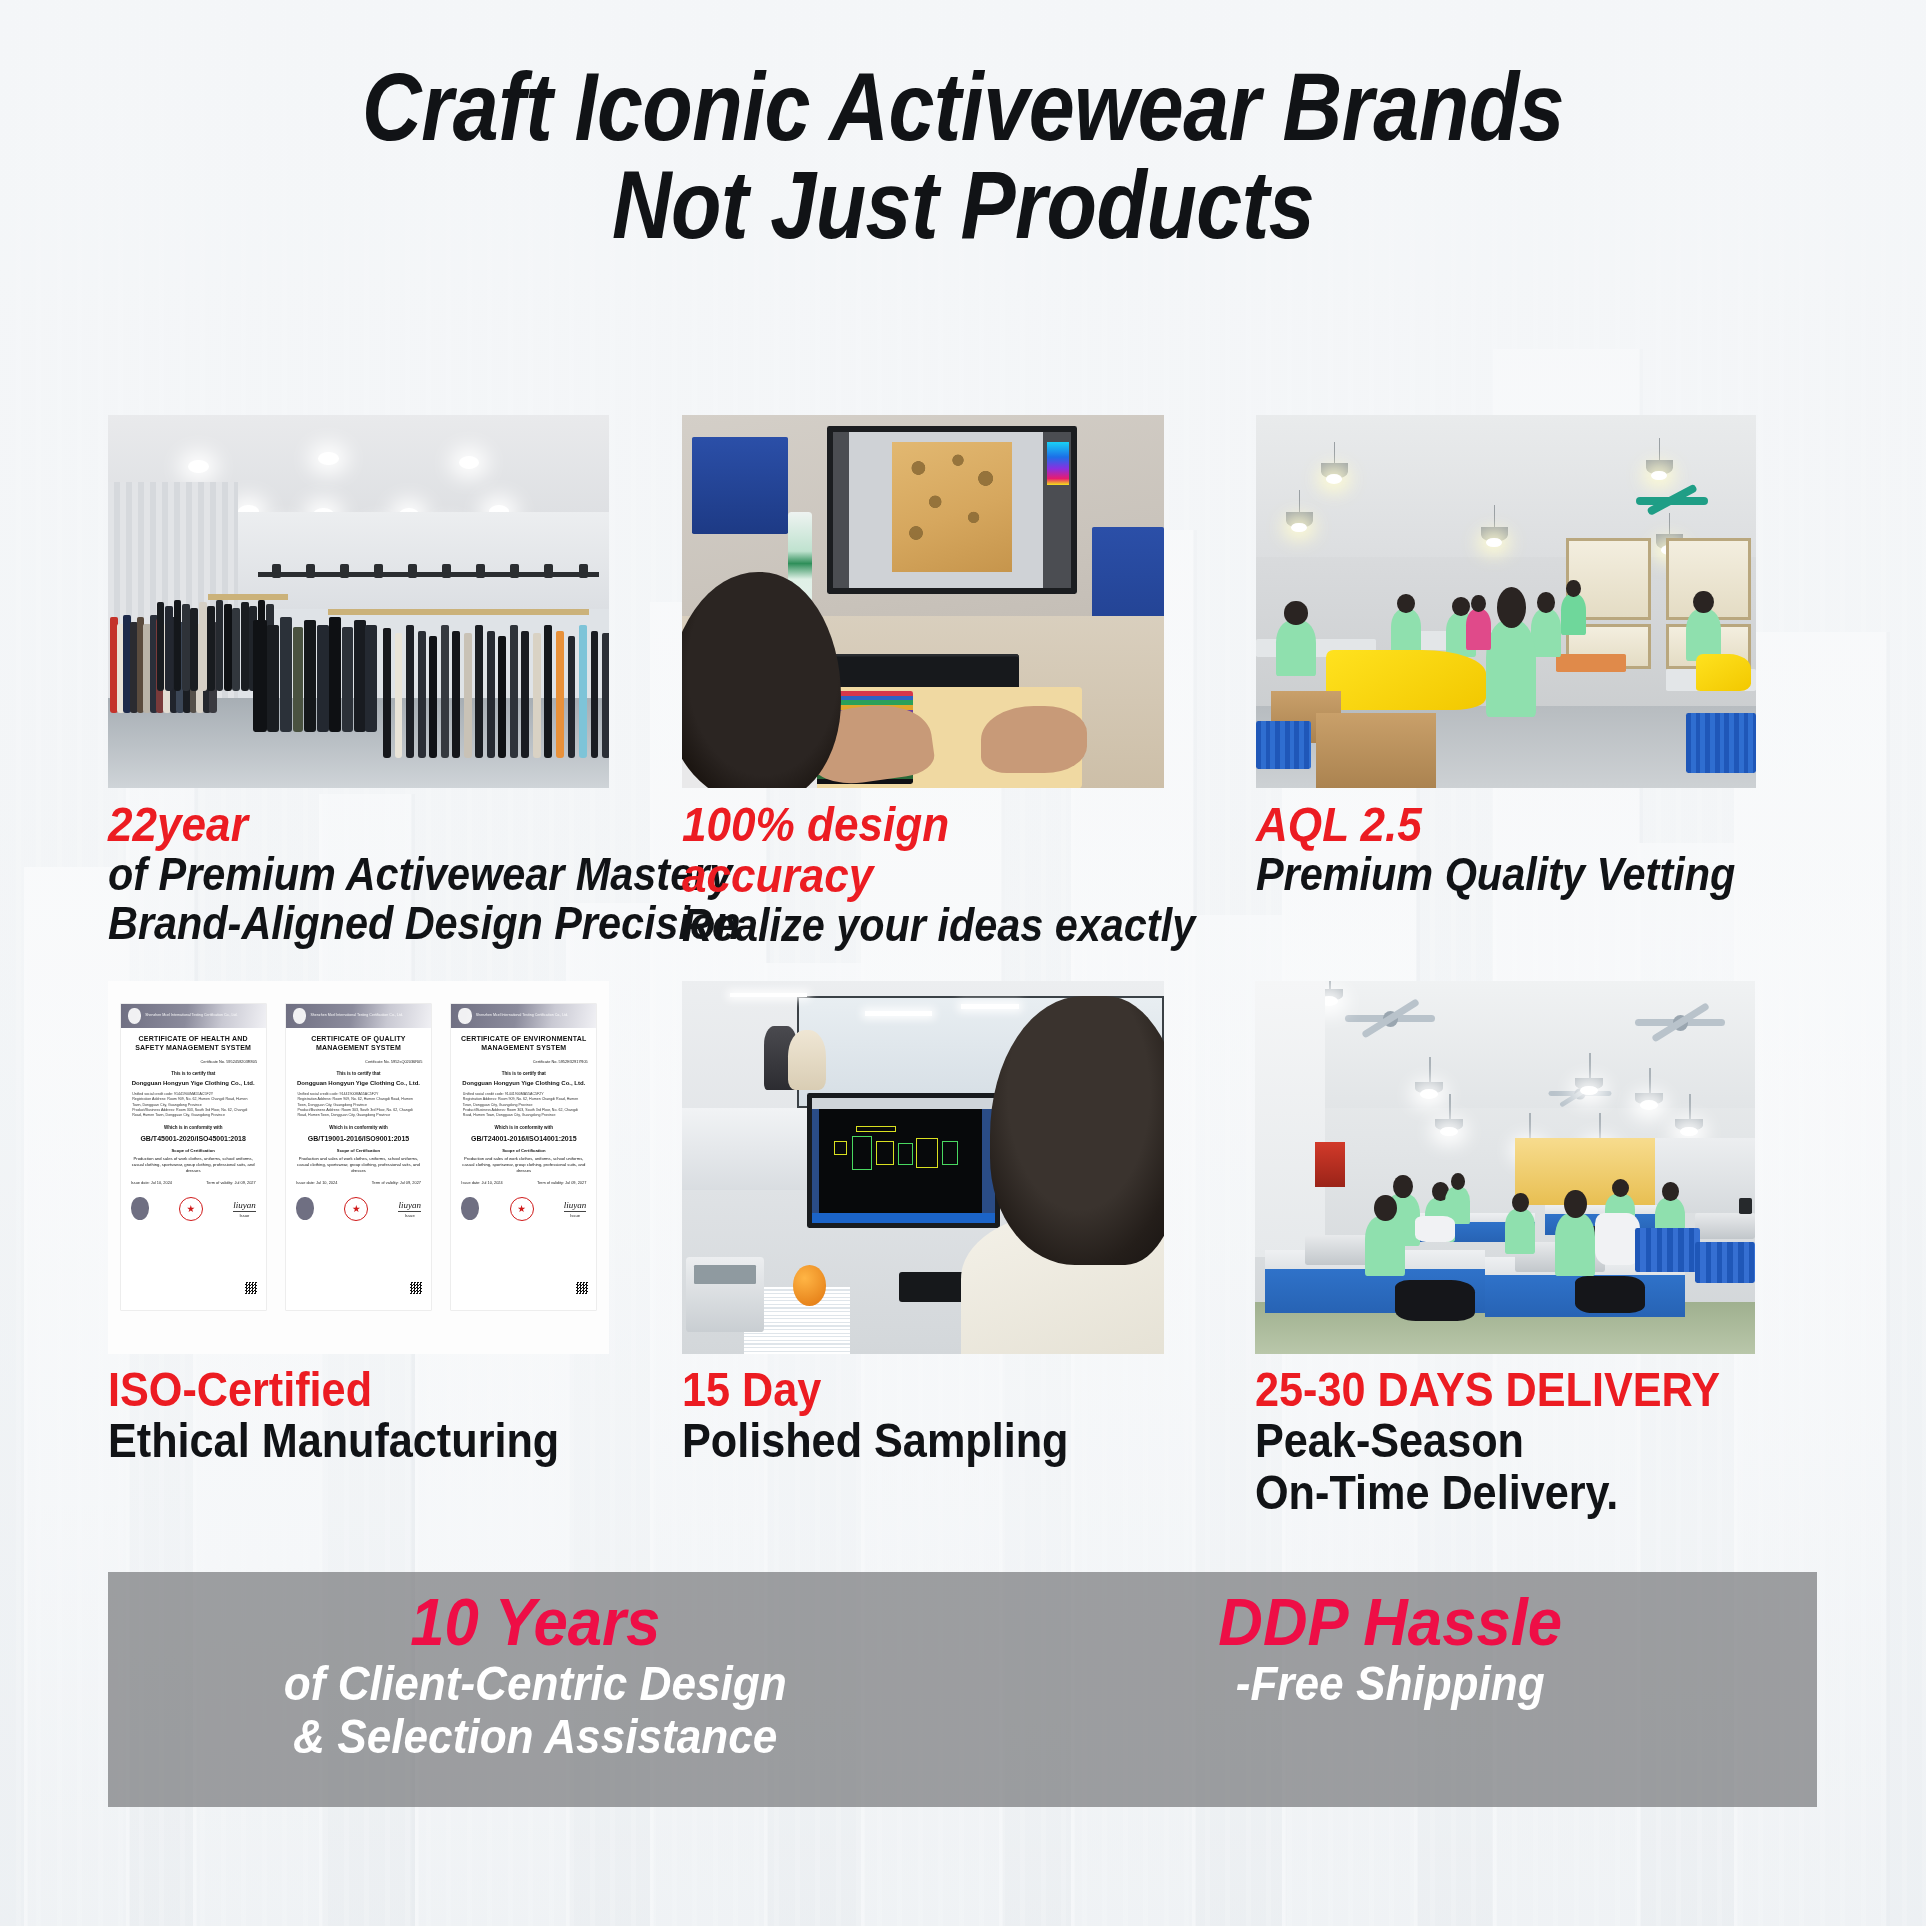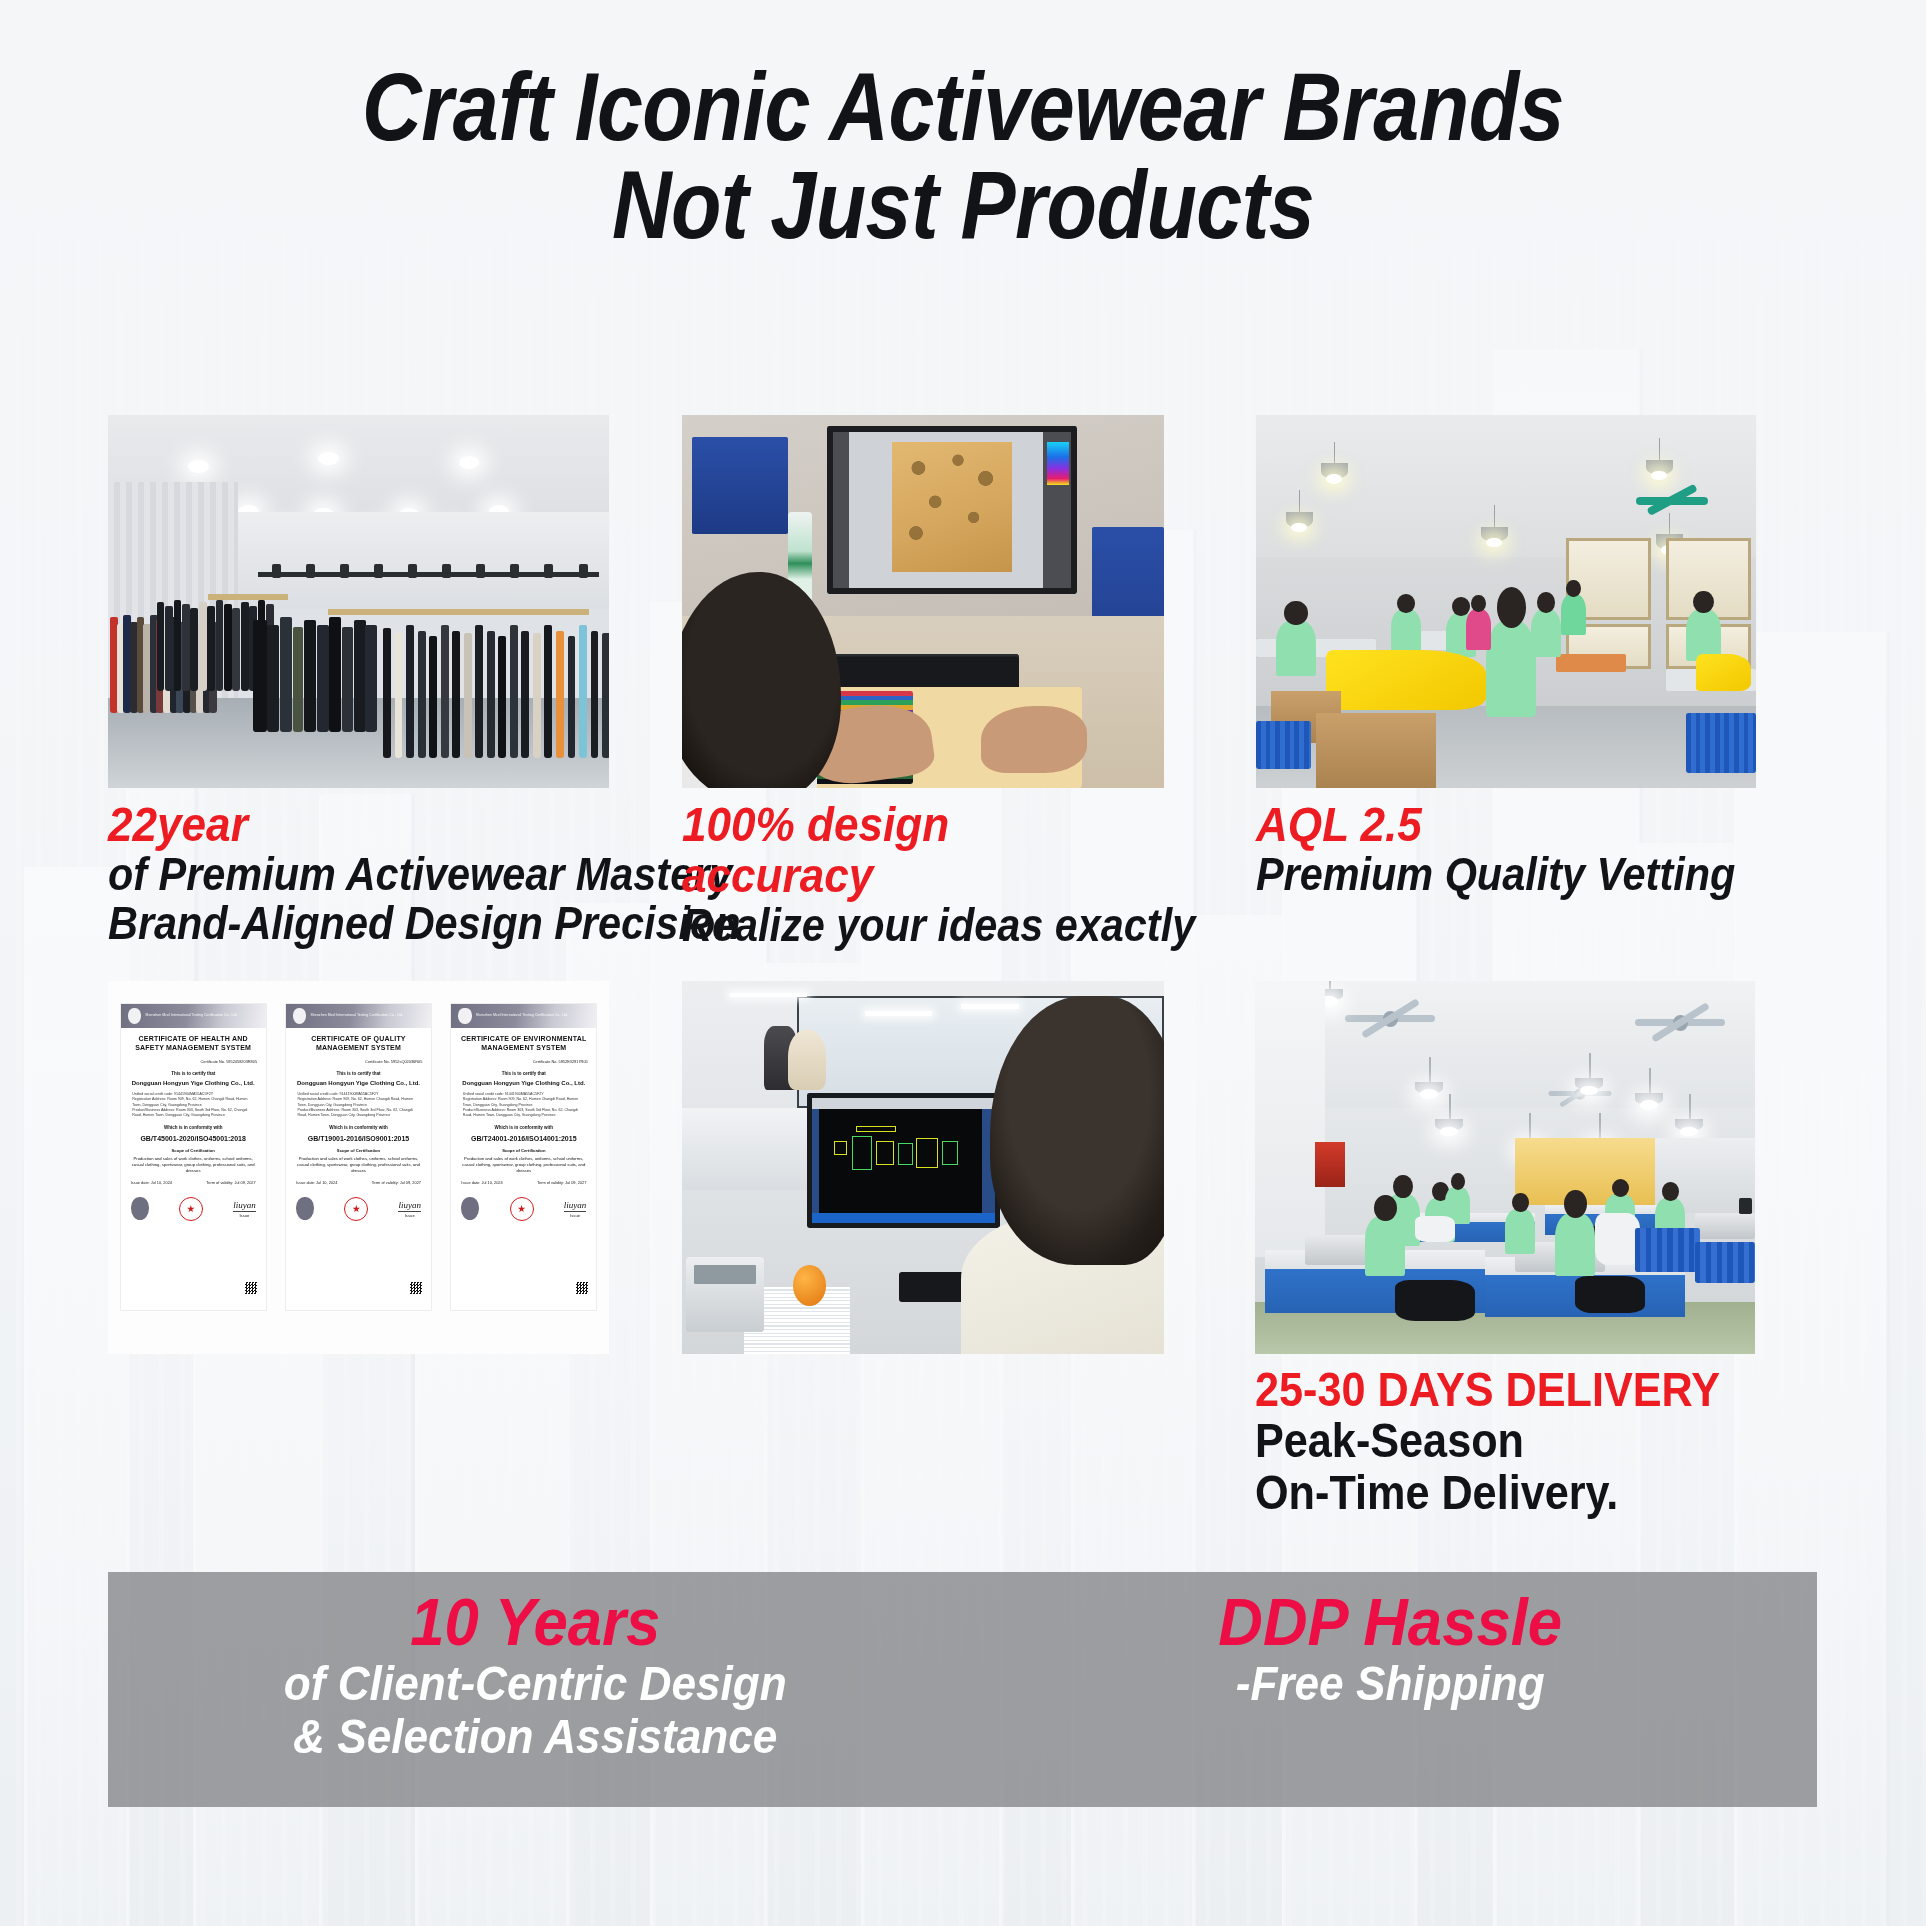--- a/index.html
+++ b/index.html
@@ -592,20 +592,24 @@
                 <div class="sig">
                   <div class="nm">liuyan</div>
                   <div class="ln">Issue</div>
                 </div>
               </div>
               <div class="qr"></div>
             </div>
 
           </div>
         </div>
+        <div class="cap">
+          <div class="big">ISO-Certified</div>
+          <div class="sub">Ethical Manufacturing</div>
+        </div>
       </div>
 
       <div class="col c2">
         <div class="photo">
           <div class="scene">
             <div class="cd-bg"></div>
             <div class="cd-glass"></div>
             <div class="cd-tube" style="left:10%;top:3%;width:16%"></div>
             <div class="cd-tube" style="left:38%;top:8%;width:14%"></div>
             <div class="cd-tube" style="left:58%;top:6%;width:12%"></div>
@@ -625,20 +629,24 @@
               <div class="cd-piece g" style="left:71%;top:34%;width:9%;height:20%"></div>
               <div class="cd-piece" style="left:24%;top:22%;width:22%;height:5%"></div>
             </div>
             <div class="cd-kb"></div>
             <div class="cd-papers"></div>
             <div class="cd-calc"></div>
             <div class="cd-orange"></div>
             <div class="cd-body"></div>
             <div class="cd-man"></div>
           </div>
+        </div>
+        <div class="cap">
+          <div class="big">15 Day</div>
+          <div class="sub">Polished Sampling</div>
         </div>
       </div>
 
       <div class="col c3">
         <div class="photo">
           <div class="scene">
             <div class="sw-bg"></div>
             <div class="sw-ceil"></div>
             <div class="sw-fan" style="left:18%;top:9%"></div>
             <div class="sw-fan" style="left:76%;top:10%"></div>

